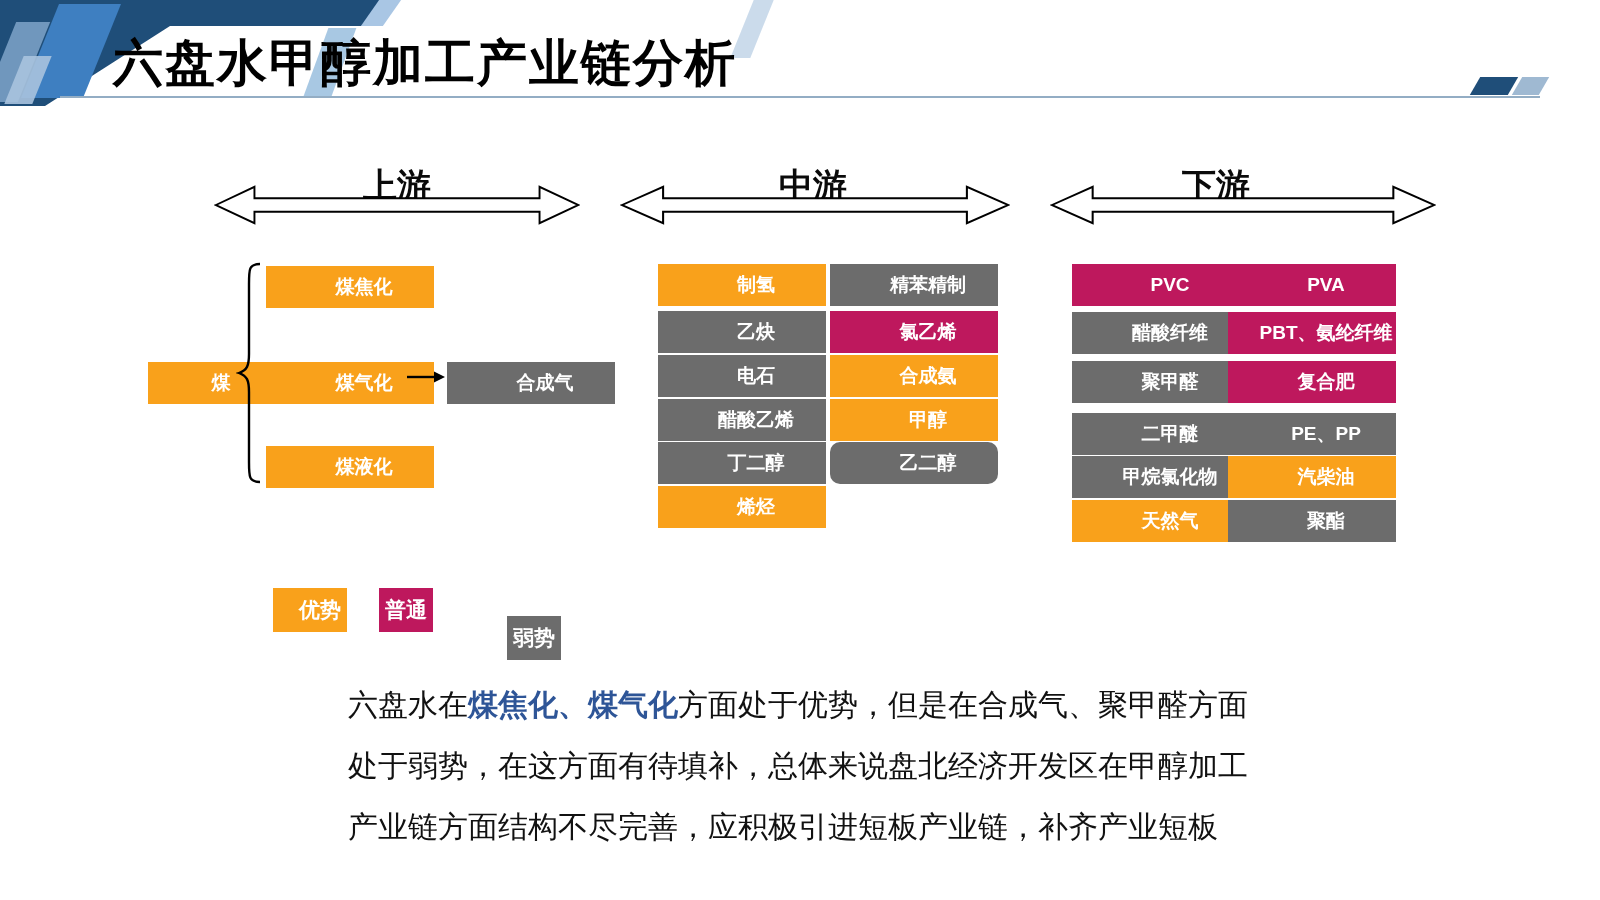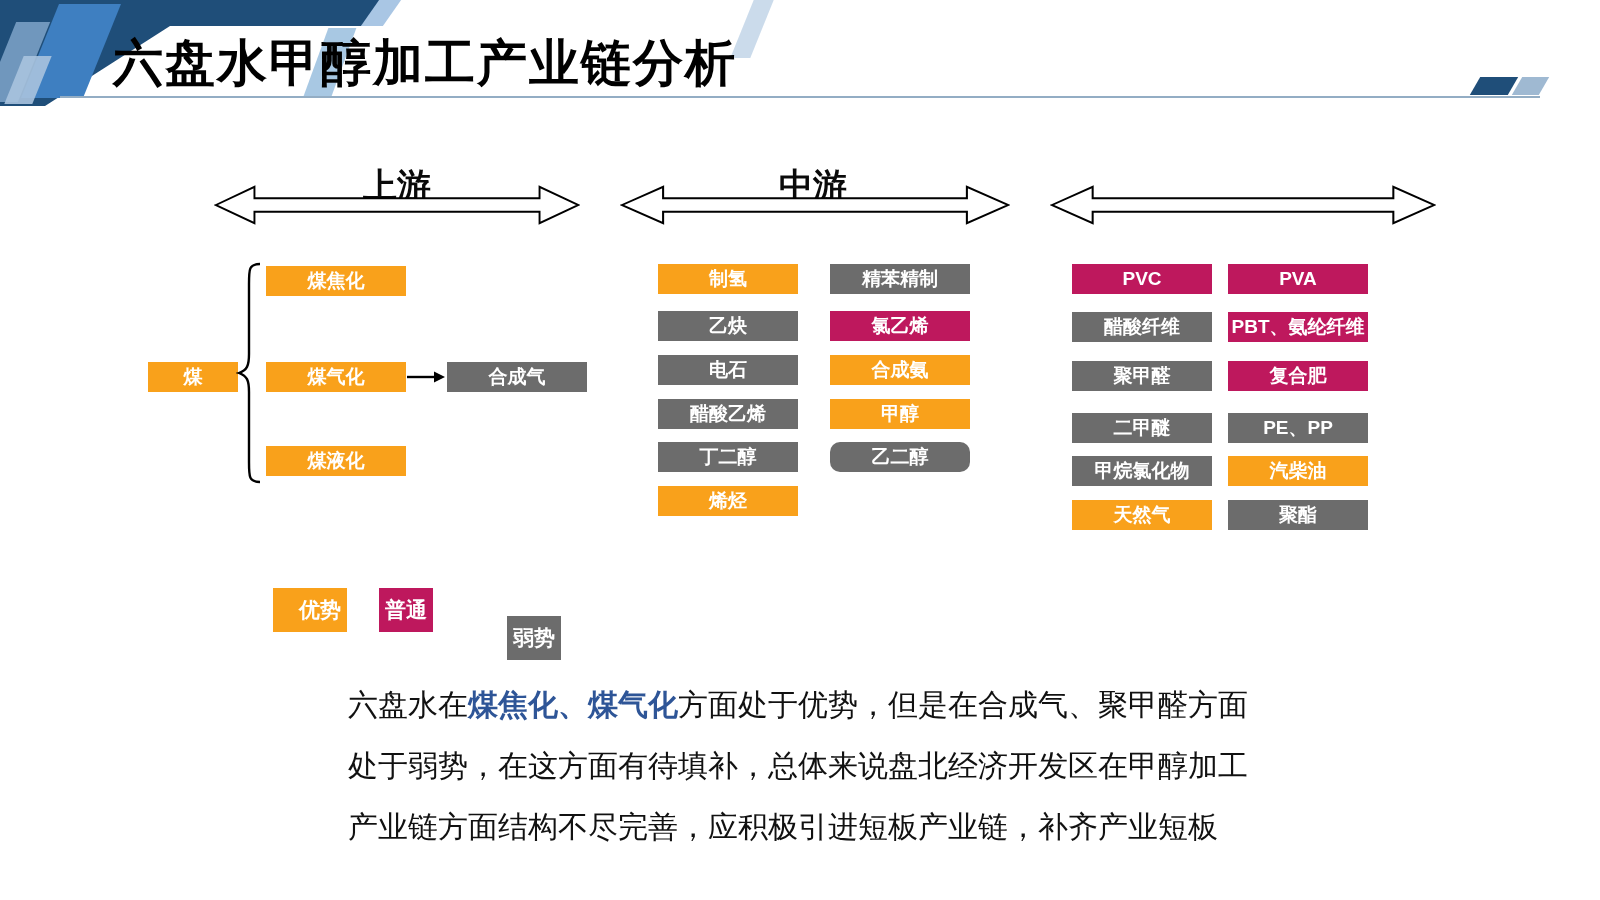--- a/index.html
+++ b/index.html
@@ -21,22 +21,22 @@
   .title{position:absolute;left:113px;top:30px;font-size:50px;font-weight:900;color:#000;
          letter-spacing:2px;z-index:2;white-space:nowrap;}
   .rule{position:absolute;left:60px;top:96px;width:1480px;height:2px;background:#93ADC4;}
 
   
   .sec-label{position:absolute;top:134px;width:200px;text-align:center;font-size:34px;
              font-weight:800;color:#0a0a0a;margin-top:29px;}
   .dblarrow{position:absolute;top:184px;height:42px;}
 
   
-  .nbox{position:absolute;height:30px;display:flex;align-items:center;justify-content:center;
-        color:#fff;font-weight:bold;font-size:19px;white-space:nowrap;}
+  .nbox{position:absolute;height:42px;display:flex;align-items:center;justify-content:center;
+        color:#fff;font-weight:bold;font-size:19px;white-space:nowrap;padding-left:28px;}
   .w140{width:140px;} .w90{width:90px;}
   .lv-advantage{background:#F9A11B;}
   .lv-normal{background:#be185d;}
   .lv-weak{background:#6C6C6C;}
 
   .brace{position:absolute;left:236px;top:262px;}
   .connector{position:absolute;left:406px;top:370px;}
 
   
   .legend-box{position:absolute;top:588px;width:54px;height:44px;display:flex;align-items:center;
@@ -59,20 +59,21 @@
   <div class="par slash-a"></div>
   <div class="par slash-b"></div>
   <div class="par slash-c"></div>
   <div class="par rs-navy"></div>
   <div class="par rs-light"></div>
   <div class="title">六盘水甲醇加工产业链分析</div>
   <div class="rule"></div>
 
   <div class="sec-label" style="left:297px;">上游</div>
   <div class="sec-label" style="left:713px;">中游</div>
+  <div class="sec-label" style="left:1116px;">下游</div>
 
   <svg class="dblarrow" style="left:214px;width:366px;" viewBox="0 0 380 44" preserveAspectRatio="none">
     <polygon points="2,22 42,3 42,15 338,15 338,3 378,22 338,41 338,29 42,29 42,41" fill="#ffffff" stroke="#000" stroke-width="2"></polygon>
   </svg>
   <svg class="dblarrow" style="left:620px;width:390px;" viewBox="0 0 380 44" preserveAspectRatio="none">
     <polygon points="2,22 42,3 42,15 338,15 338,3 378,22 338,41 338,29 42,29 42,41" fill="#ffffff" stroke="#000" stroke-width="2"></polygon>
   </svg>
   <svg class="dblarrow" style="left:1050px;width:386px;" viewBox="0 0 380 44" preserveAspectRatio="none">
     <polygon points="2,22 42,3 42,15 338,15 338,3 378,22 338,41 338,29 42,29 42,41" fill="#ffffff" stroke="#000" stroke-width="2"></polygon>
   </svg>

